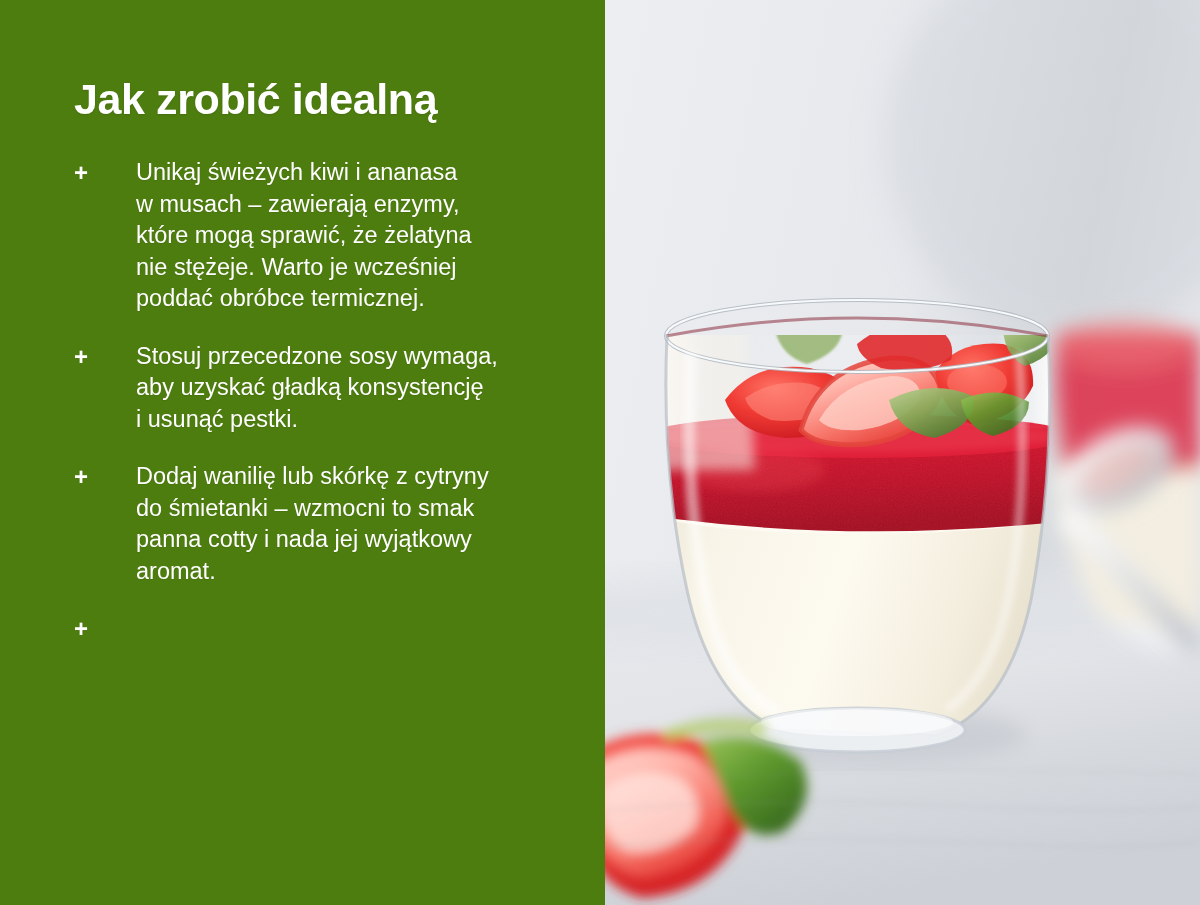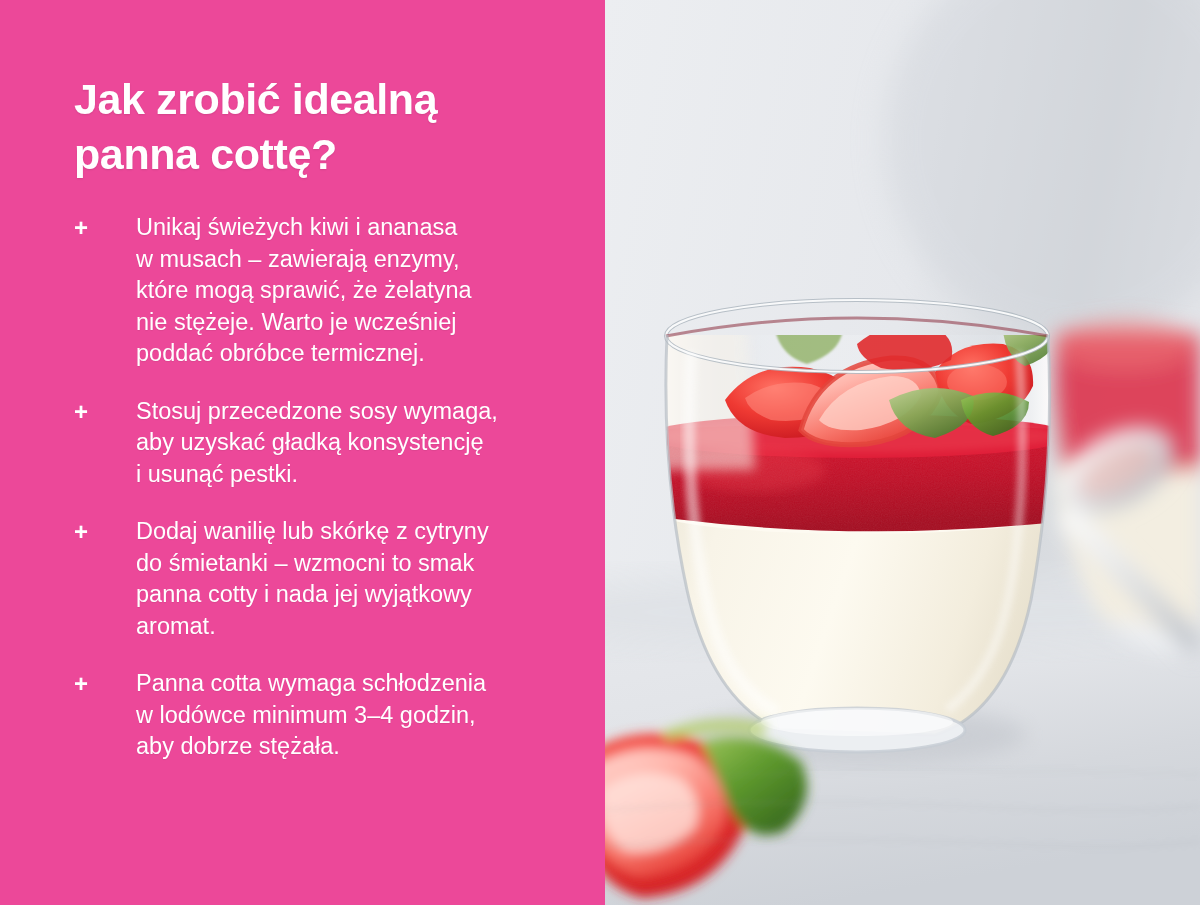--- a/index.html
+++ b/index.html
@@ -18,21 +18,21 @@
     width:1200px;
     height:905px;
     display:flex;
   }
 
   
   .panel {
     position:relative;
     width:605px;
     height:905px;
-    background:#ec4899;
+    background:#4d7c0f;
     flex:0 0 605px;
     padding:72px 40px 30px 74px;
     color:#ffffff;
     overflow:hidden;
   }
 
   .headline {
     font-size:43px;
     font-weight:bold;
     line-height:1.28;
@@ -85,21 +85,20 @@
 </style>
 </head>
 <body>
 
 <div class="infographic">
 
   <section class="panel">
 
     <h1 class="headline">
       <span class="hl-line">Jak zrobić idealną</span>
-      <span class="hl-line">panna cottę?</span>
     </h1>
 
     <ul class="tips">
 
       <li class="tip">
         <span class="tip-marker">+</span>
         <span class="tip-text">Unikaj świeżych kiwi i ananasa
 w musach – zawierają enzymy,
 które mogą sprawić, że żelatyna
 nie stężeje. Warto je wcześniej
@@ -116,23 +115,20 @@
       <li class="tip">
         <span class="tip-marker">+</span>
         <span class="tip-text">Dodaj wanilię lub skórkę z cytryny
 do śmietanki – wzmocni to smak
 panna cotty i nada jej wyjątkowy
 aromat.</span>
       </li>
 
       <li class="tip">
         <span class="tip-marker">+</span>
-        <span class="tip-text">Panna cotta wymaga schłodzenia
-w lodówce minimum 3–4 godzin,
-aby dobrze stężała.</span>
       </li>
 
     </ul>
   </section>
 
   <figure class="photo">
     <svg class="photo-svg" viewBox="0 0 595 905" preserveAspectRatio="xMidYMid slice">
       <defs>
         <linearGradient id="bgGrad" x1="0" y1="0" x2="0.35" y2="1">
           <stop offset="0%" stop-color="#e7e9ed"></stop>

